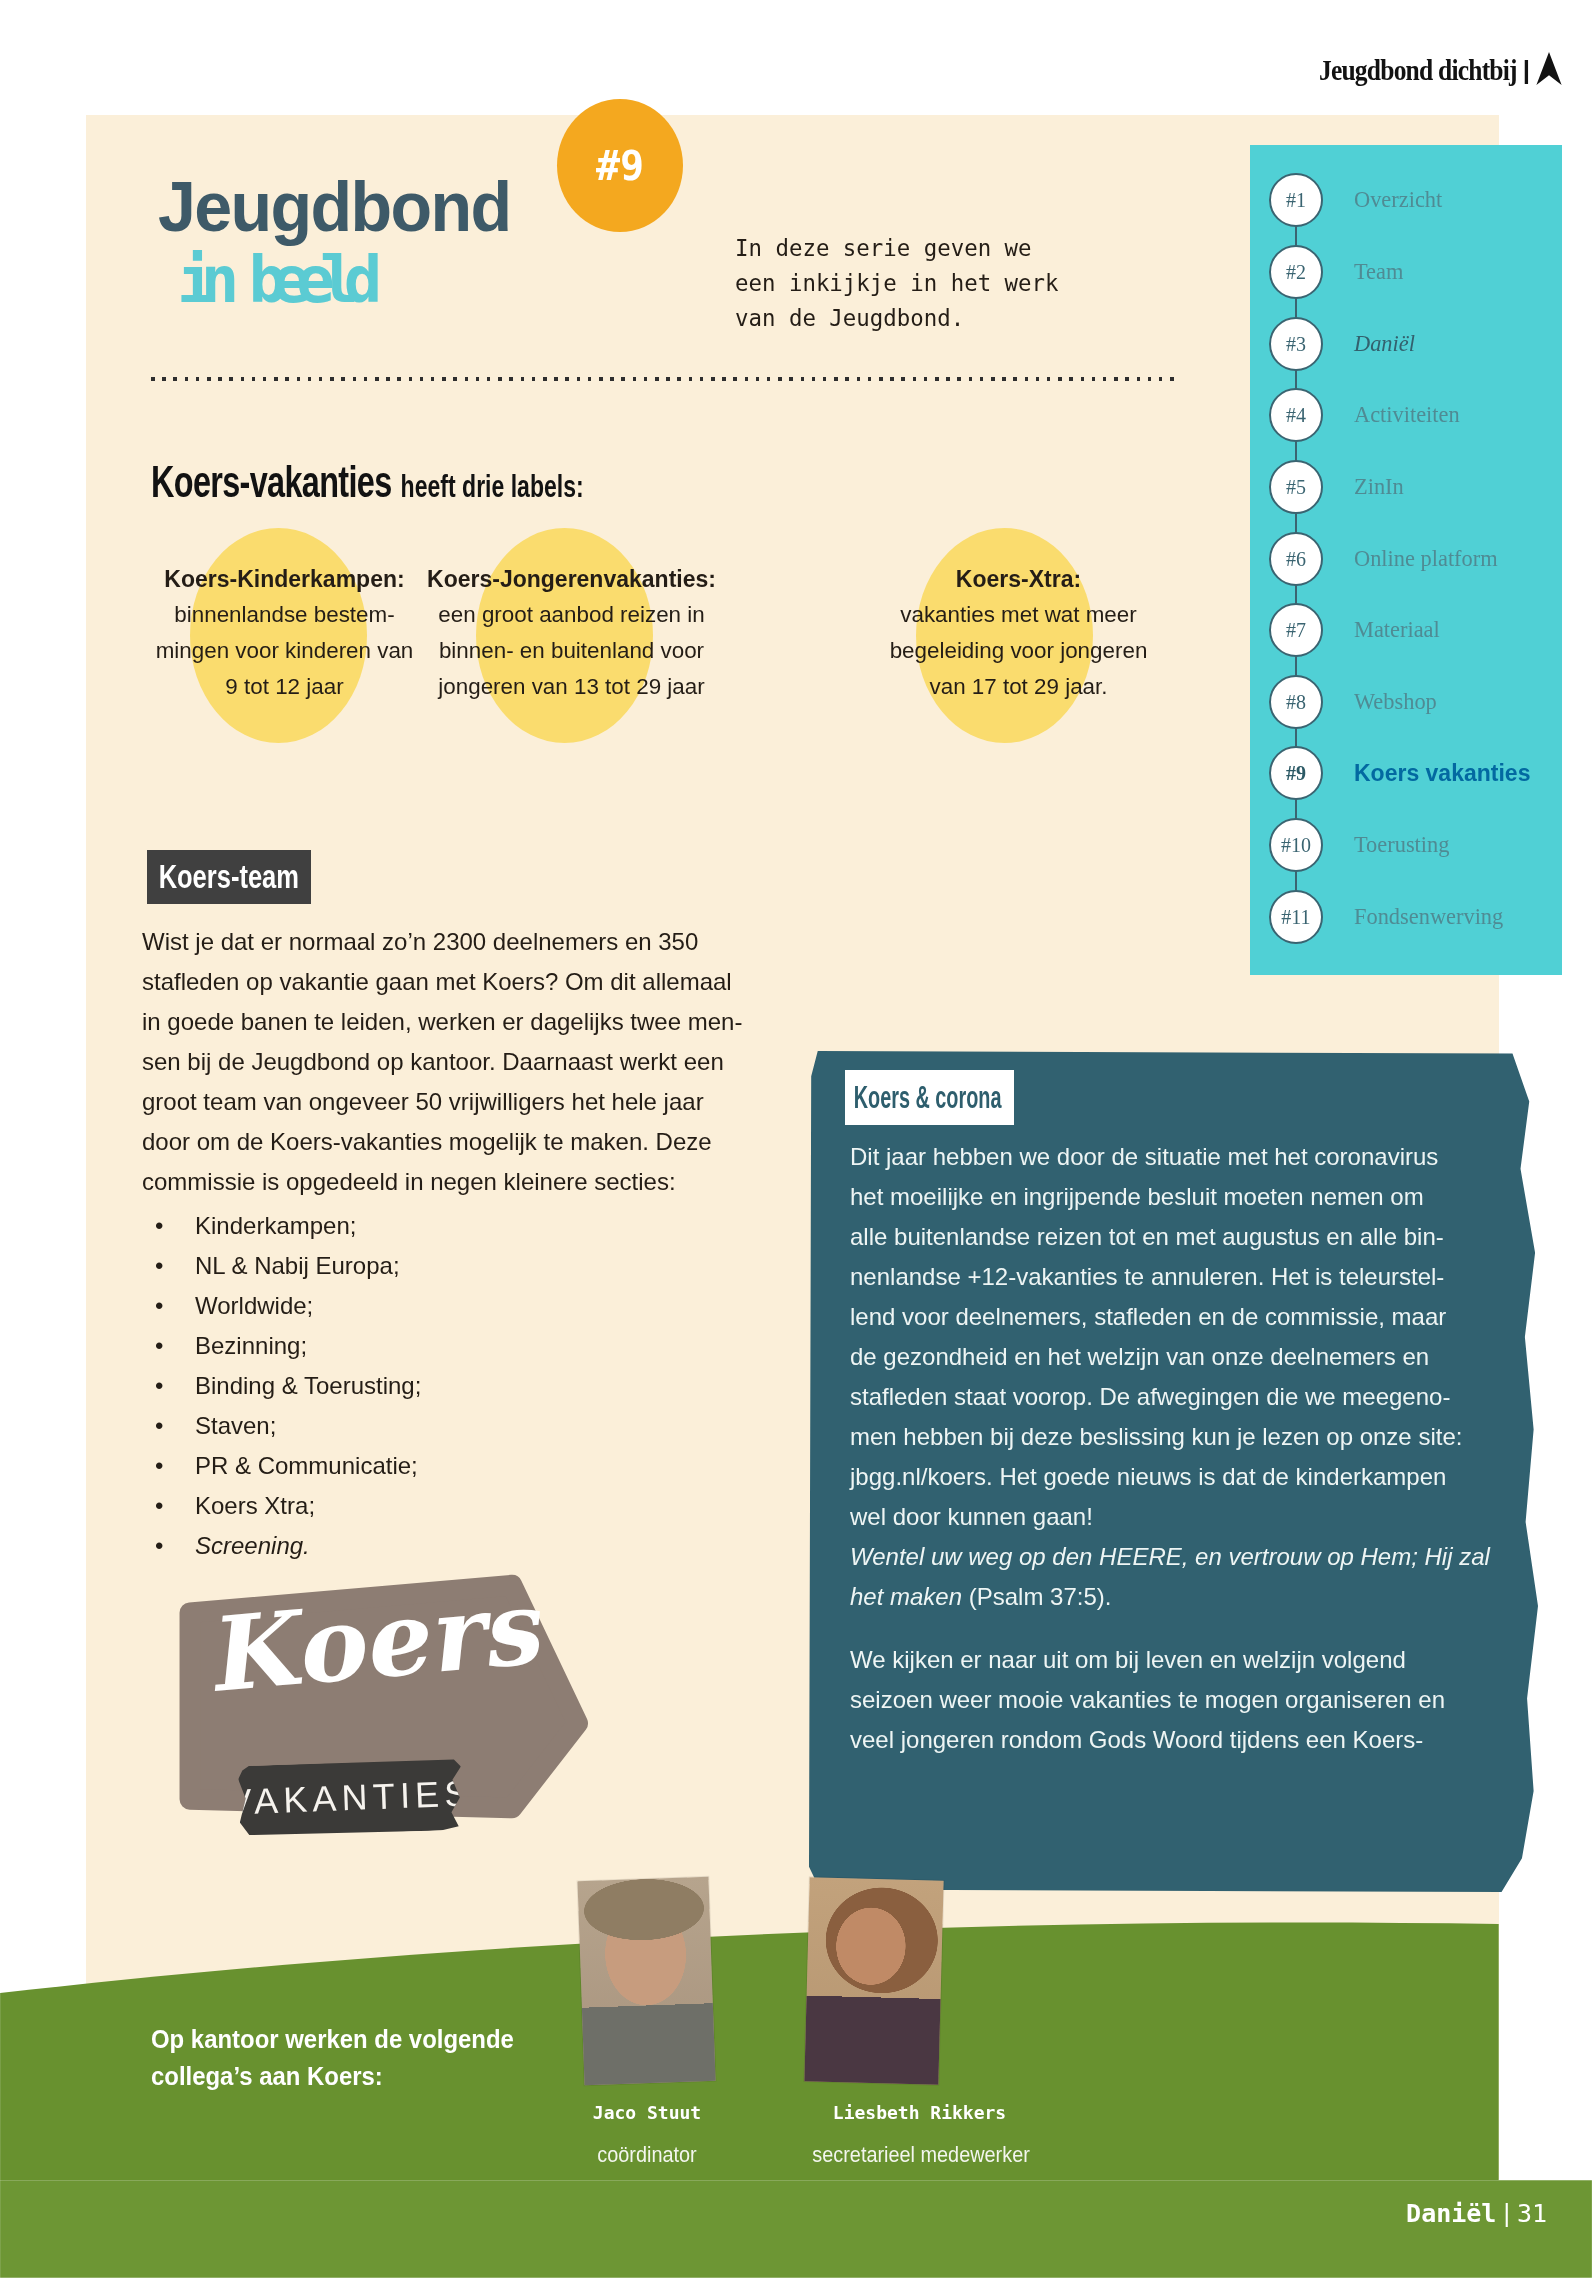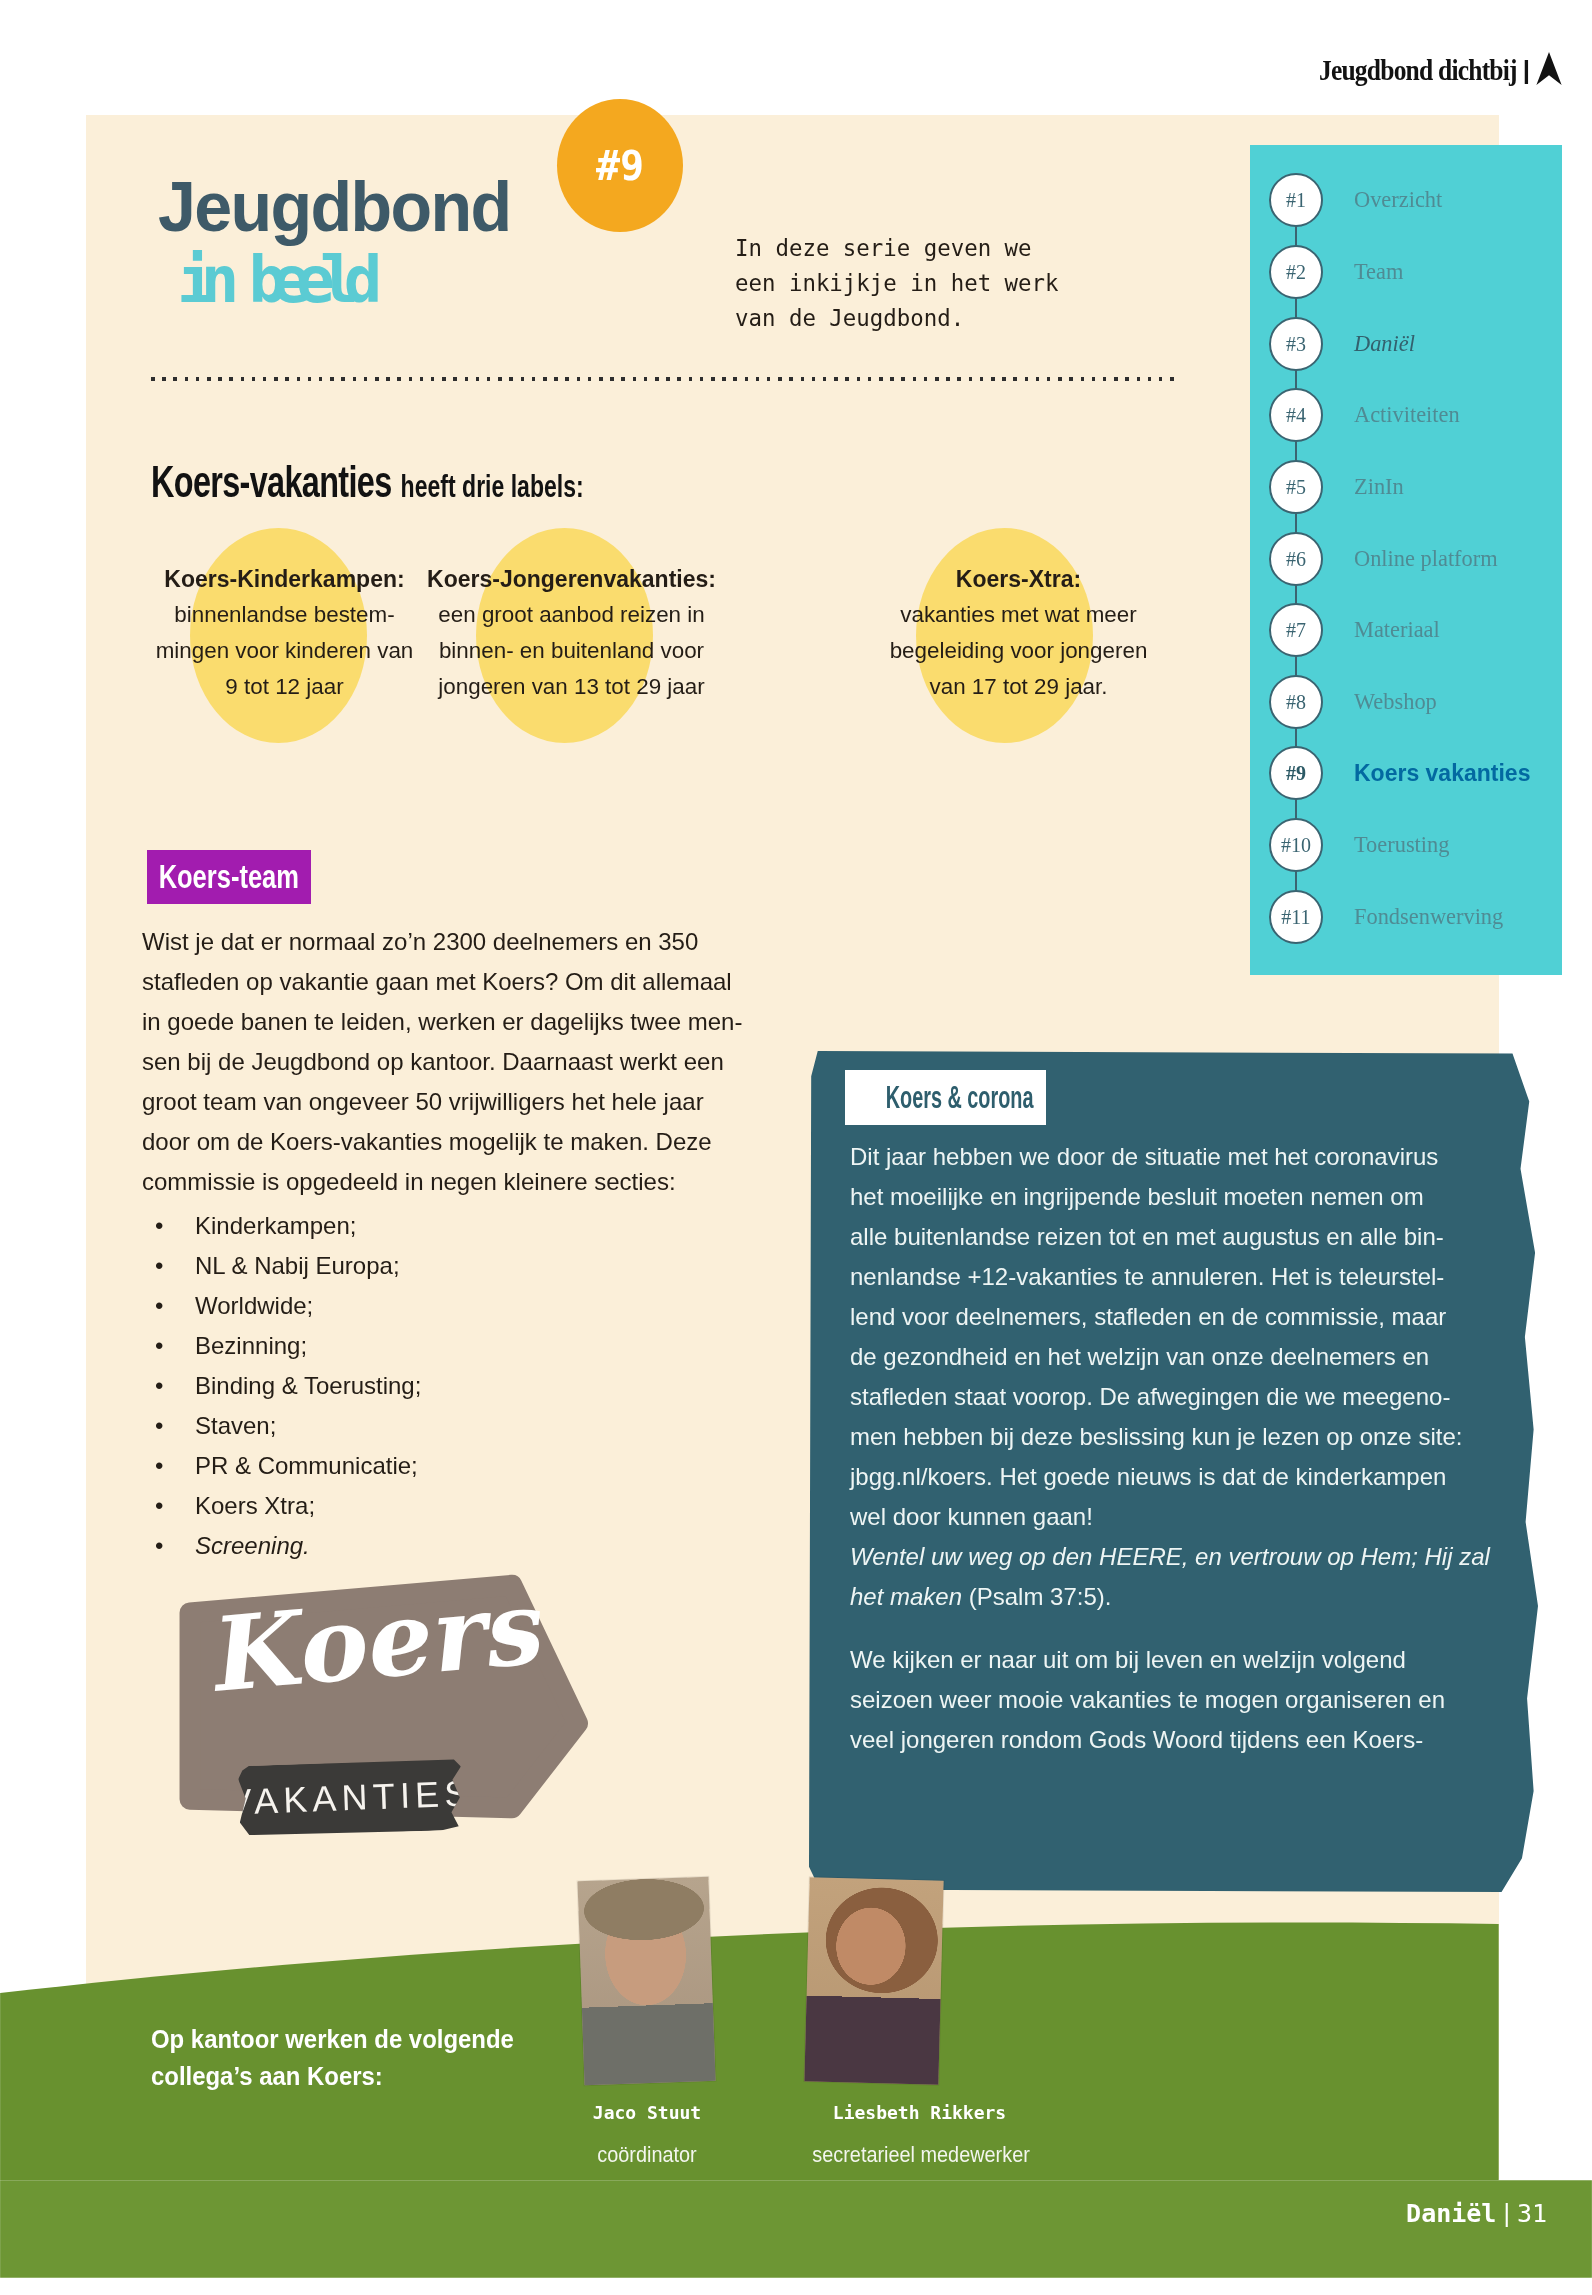--- a/index.html
+++ b/index.html
@@ -43,21 +43,21 @@
   
   .sec-head{position:absolute;left:151px;top:456px;transform:scaleX(.72);transform-origin:left top;
             white-space:nowrap;font-weight:bold;color:#121212;}
   .sec-head .big{font-size:45px;letter-spacing:-0.9px;}
   .sec-head .small{font-size:32px;margin-left:8.6px;}
   .ellipse{position:absolute;width:177px;height:215px;border-radius:50%;background:#fadc6e;}
   .card-text{position:absolute;top:561px;width:293px;text-align:center;font-size:22.4px;line-height:36px;color:#241d16;}
   .card-text .ttl{font-weight:bold;font-size:23px;}
 
   
-  .team-badge{position:absolute;left:147px;top:850px;width:164px;height:54px;background:#a21caf;}
+  .team-badge{position:absolute;left:147px;top:850px;width:164px;height:54px;background:#404040;}
   .team-badge span{display:block;transform:scaleX(.75);transform-origin:left center;
                    font-weight:bold;font-size:34px;color:#fff;line-height:52px;padding-left:15.5px;white-space:nowrap;}
   .para{position:absolute;left:142px;top:922px;width:621px;font-size:24px;line-height:40px;color:#241d16;}
   .para div{white-space:nowrap;}
   .bullets{position:absolute;left:155px;top:1206px;font-size:24px;line-height:40px;color:#241d16;}
   .bullets .row{display:flex;}
   .bullets .b{width:40px;flex:0 0 auto;}
   .bullets .it{font-style:italic;}
 
   
@@ -66,21 +66,21 @@
               font-style:italic;font-weight:bold;font-size:102px;color:#fff;transform:rotate(-5deg);
               transform-origin:left center;white-space:nowrap;}
   .logo-banner{position:absolute;left:239px;top:1762px;width:223px;height:72px;background:#3b3a38;
                transform:rotate(-2.2deg);display:flex;align-items:center;justify-content:center;
                clip-path:polygon(2% 6%,5% 0%,97% 2%,100% 12%,96% 30%,99% 55%,95% 75%,98% 95%,90% 100%,4% 96%,0% 78%,3% 45%,0% 18%);}
   .logo-banner span{color:#f6f3ee;font-size:36px;letter-spacing:5.2px;font-family:"Liberation Sans",sans-serif;}
 
   
   .corona{position:absolute;left:809px;top:1051px;width:729px;height:841px;background:#316170;
           clip-path:polygon(1.2% 0%,96.5% 0.3%,98.8% 6%,97.6% 14%,99.6% 24%,98.2% 34%,99.4% 45%,98.3% 56%,100% 66%,98.5% 77%,99.4% 88%,97.8% 96%,95% 100%,1.5% 99.7%,0% 97%,0.3% 3%);}
-  .cor-head{position:absolute;left:36px;top:19px;width:169px;height:55px;background:#fff;padding-left:32px;}
+  .cor-head{position:absolute;left:36px;top:19px;width:169px;height:55px;background:#fff;}
   .cor-head span{display:block;transform:scaleX(.62);transform-origin:left center;white-space:nowrap;
                  font-weight:bold;font-size:32px;line-height:54px;color:#2e5e6d;padding-left:14px;}
   .cor-body{position:absolute;left:41px;top:86px;width:639px;font-size:24px;line-height:40px;color:#eef5f4;}
   .cor-body div{white-space:nowrap;}
   .cor-body .it{font-style:italic;}
   .cor-p2{position:absolute;left:41px;top:589px;width:639px;font-size:24px;line-height:40px;color:#eef5f4;}
   .cor-p2 div{white-space:nowrap;}
 
   
   .hill-svg{position:absolute;left:0;top:1855px;}

